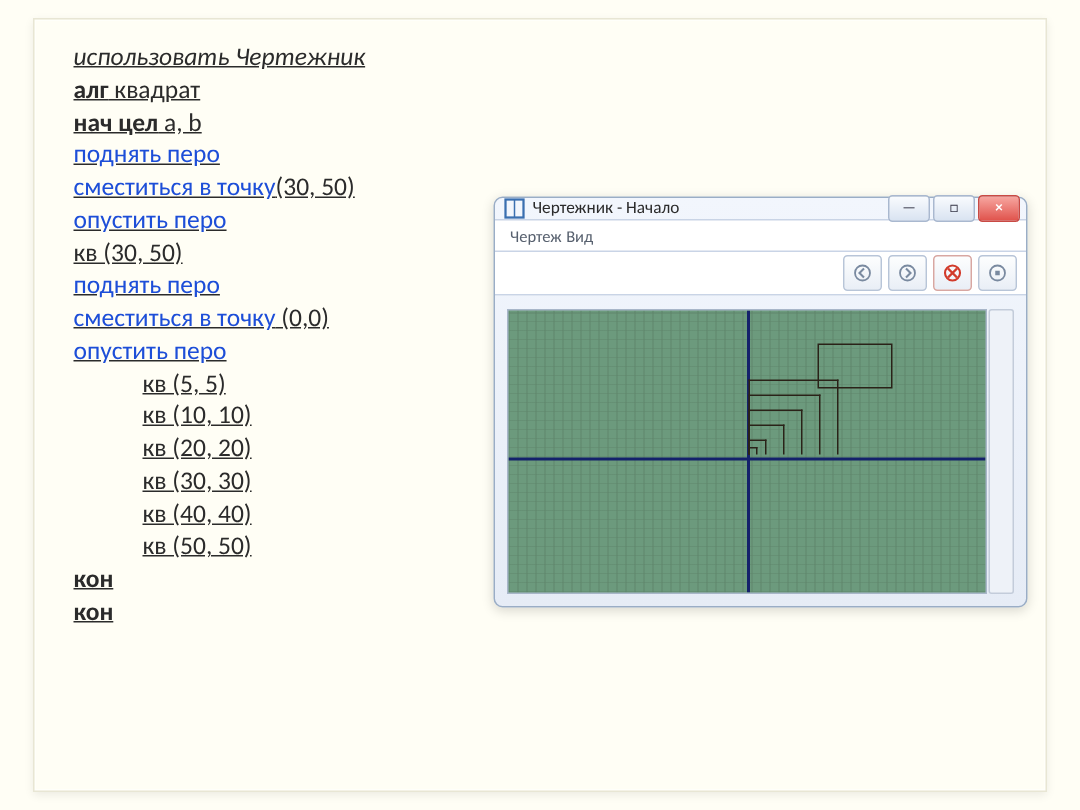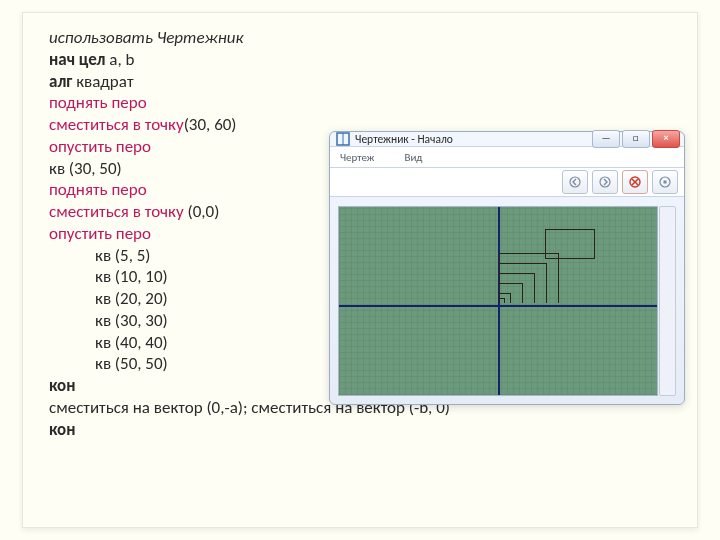--- a/index.html
+++ b/index.html
@@ -17,30 +17,31 @@
     position: absolute;
     left: 22px;
     top: 12px;
     width: 676px;
     height: 516px;
     background: #fffef5;
     border: 1px solid #e8e6d4;
     box-shadow: 0 2px 6px rgba(0,0,0,0.08), inset 0 0 0 1px rgba(255,255,255,0.5);
     padding: 14px 20px 10px 26px;
     box-sizing: border-box;
+    text-decoration: underline;
   }
   .code {
     line-height: 1.28;
     font-size: 17px;
     white-space: nowrap;
   }
   .code p { margin: 0; }
   .i  { font-style: italic; }
   .b  { font-weight: bold; }
-  .kw { color: #be185d; }
+  .kw { color: #1d4ed8; }
   .ind { padding-left: 46px; }
 
   
   .chertezh-win {
     position: absolute;
     right: 12px;
     top: 118px;
     width: 354px;
     height: 272px;
     border: 1px solid #9aadc6;
@@ -82,21 +83,21 @@
     font-weight: bold;
   }
   .win-menubar {
     height: 20px;
     background: #fff;
     border-top: 1px solid #c9d4e6;
     border-bottom: 1px solid #c9d4e6;
     display: flex;
     align-items: center;
     padding-left: 10px;
-    gap: 30px;
+    gap: 3px;
     color: #57606e;
     font-size: 11px;
   }
   .win-toolbar {
     height: 28px;
     background: #fff;
     border-bottom: 1px solid #c9d4e6;
     display: flex;
     justify-content: flex-end;
     align-items: center;
@@ -153,37 +154,36 @@
     border-bottom: none;
   }
 </style>
 </head>
 <body>
 
 <div class="slide">
 
   <div class="code">
     <p class="i">использовать Чертежник</p>
+    <p><span class="b">алг</span><span> квадрат</span></p>
     <p><span class="b">нач цел</span><span> a, b</span></p>
-    <p><span class="b">алг</span><span> квадрат</span></p>
     <p class="kw">поднять перо</p>
-    <p><span class="kw">сместиться в точку</span><span>(30, 60)</span></p>
+    <p><span class="kw">сместиться в точку</span><span>(30, 50)</span></p>
     <p class="kw">опустить перо</p>
     <p>кв (30, 50)</p>
     <p class="kw">поднять перо</p>
     <p><span class="kw">сместиться в точку</span><span> (0,0)</span></p>
     <p class="kw">опустить перо</p>
     <p class="ind">кв (5, 5)</p>
     <p class="ind">кв (10, 10)</p>
     <p class="ind">кв (20, 20)</p>
     <p class="ind">кв (30, 30)</p>
     <p class="ind">кв (40, 40)</p>
     <p class="ind">кв (50, 50)</p>
     <p class="b">кон</p>
-    <p>сместиться на вектор (0,-a); сместиться на вектор (-b, 0)</p>
     <p class="b">кон</p>
   </div>
 
   <div class="chertezh-win">
     <div class="win-titlebar">
       <span class="win-ico">
         <svg width="14" height="14" viewBox="0 0 14 14">
             <rect x="1" y="1" width="12" height="12" fill="none" stroke="#3a6fb0" stroke-width="1.5"></rect>
             <line x1="7" y1="1" x2="7" y2="13" stroke="#3a6fb0" stroke-width="1"></line>
           </svg>

